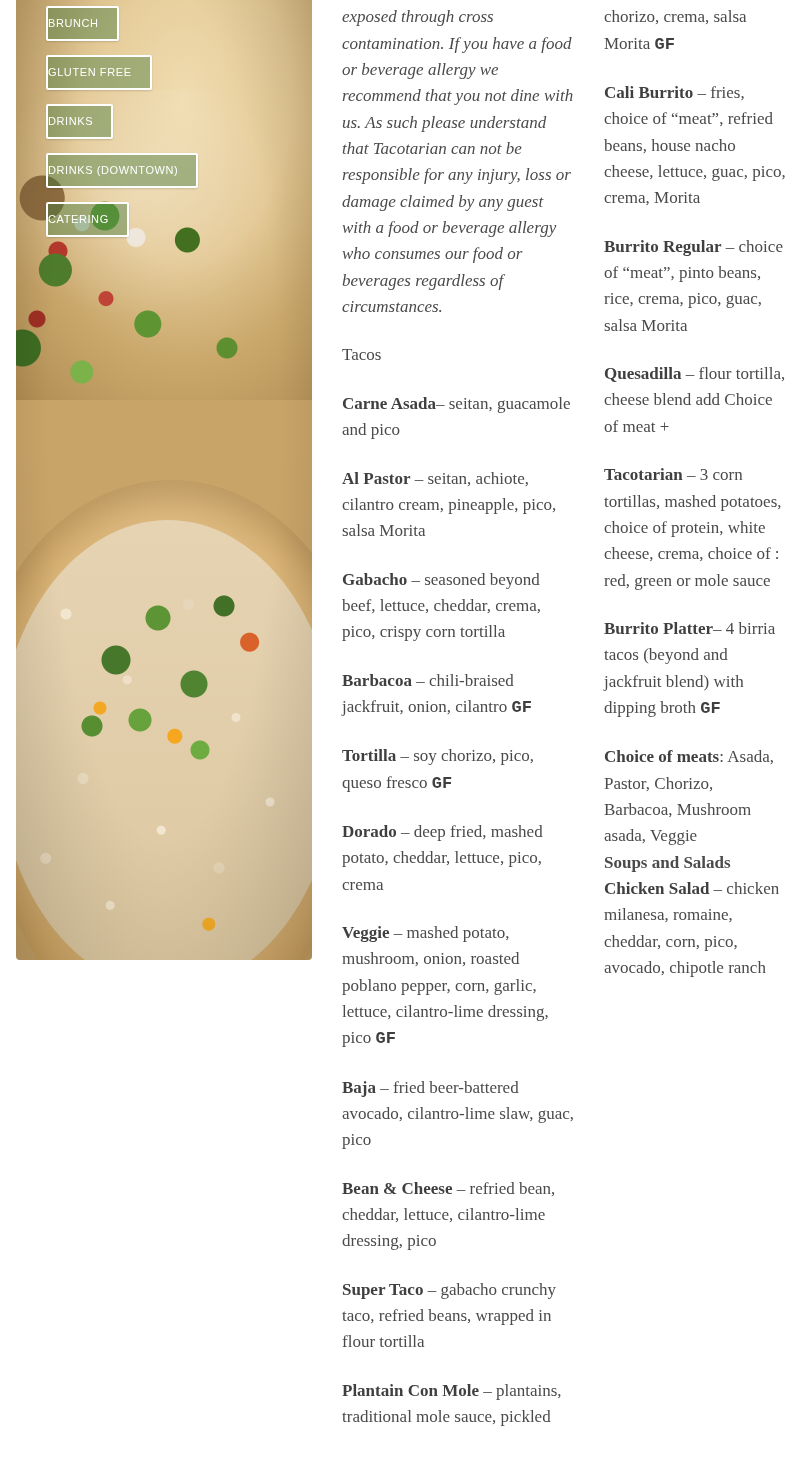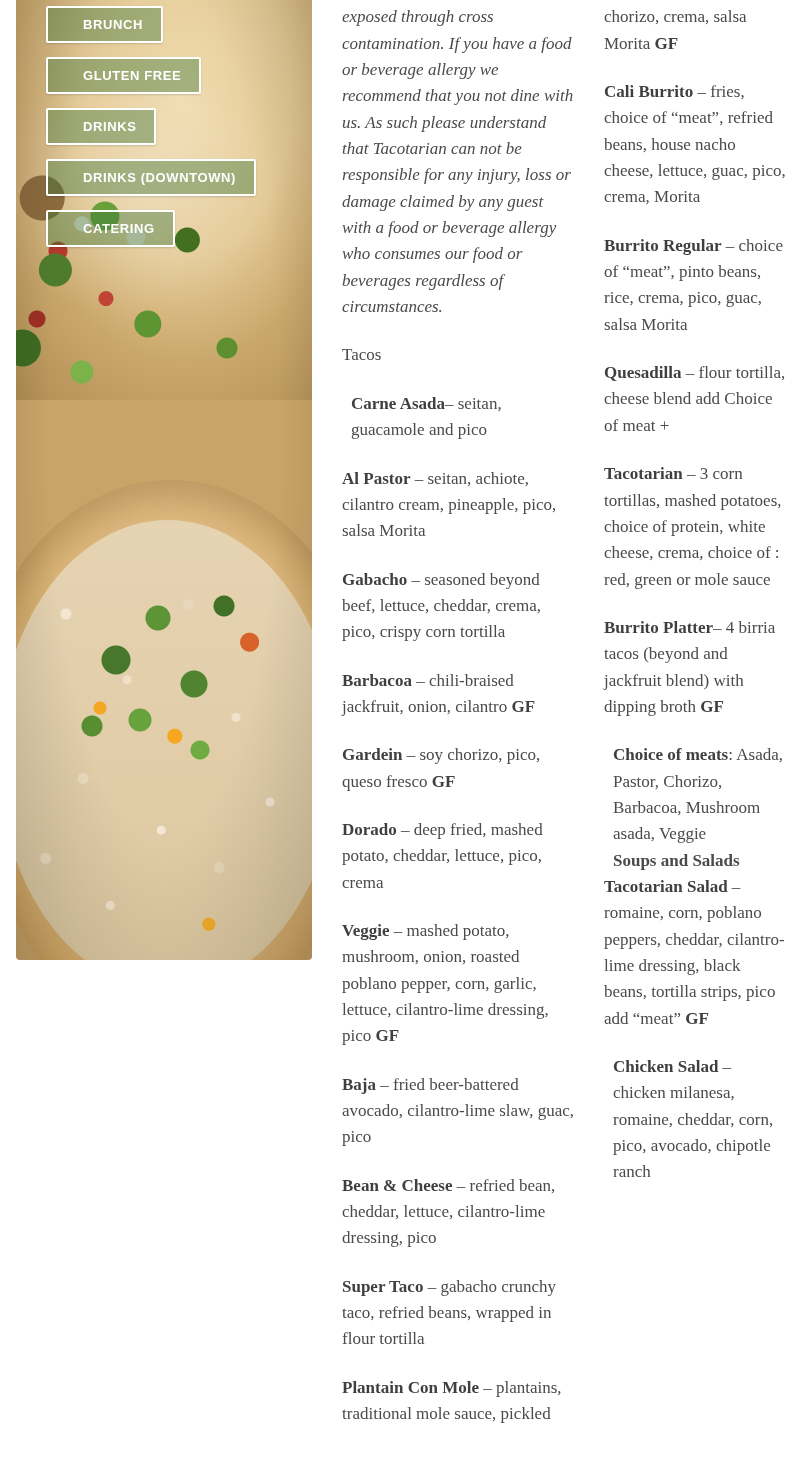--- a/index.html
+++ b/index.html
@@ -122,47 +122,47 @@
     align-items: flex-start;
     gap: 14px;
     z-index: 5;
   }
   .nav-btn {
     display: inline-block;
     border: 2px solid #ffffff;
     color: #ffffff;
     background: rgba(60, 120, 60, 0.42);
     font-family: "Liberation Sans", sans-serif;
-    font-size: 13px;
-    font-weight: 700;
+    font-size: 11px;
+    font-weight: 400;
     letter-spacing: .6px;
-    padding: 10px 18px 10px 35px;
+    padding: 10px 18px 10px 0;
     border-radius: 2px;
     white-space: nowrap;
     text-decoration: none;
     line-height: 1;
     cursor: pointer;
     box-shadow: 0 1px 2px rgba(0,0,0,.15);
   }
 
   
   .col {
     position: absolute;
     font-size: 17px;
     line-height: 1.55;
     color: #4a4a4a;
   }
   .col-mid { left: 342px; top: -22px; width: 234px; }
   .col-right { left: 604px; top: -22px; width: 182px; }
 
   .col p { margin: 0 0 22px 0; }
-  .col p.tight { margin-bottom: 0; margin-left: 9px; }
+  .col p.tight { margin-bottom: 0; }
   .col .ital { font-style: italic; }
   .item b { font-weight: 700; color: #3f3f3f; }
-  .gf { font-weight: 700; }
+  .gf { font-weight: 700; font-family: Liberation Mono, monospace; }
   .section-title {
     font-weight: 400;
     margin: 0 0 0 0;
   }
 </style>
 </head>
 <body>
 
 <div class="page">
 
@@ -199,21 +199,21 @@
     <p class="item">
       <b>Al Pastor</b> <span>– seitan, achiote, cilantro cream, pineapple, pico, salsa Morita</span>
     </p>
     <p class="item">
       <b>Gabacho</b> <span>– seasoned beyond beef, lettuce, cheddar, crema, pico, crispy corn tortilla</span>
     </p>
     <p class="item">
       <b>Barbacoa</b> <span>– chili-braised jackfruit, onion, cilantro </span> <b class="gf">GF</b>
     </p>
     <p class="item">
-      <b>Gardein</b> <span>– soy chorizo, pico, queso fresco </span> <b class="gf">GF</b>
+      <b>Tortilla</b> <span>– soy chorizo, pico, queso fresco </span> <b class="gf">GF</b>
     </p>
     <p class="item">
       <b>Dorado</b> <span>– deep fried, mashed potato, cheddar, lettuce, pico, crema</span>
     </p>
     <p class="item">
       <b>Veggie</b> <span>– mashed potato, mushroom, onion, roasted poblano pepper, corn, garlic, lettuce, cilantro-lime dressing, pico </span> <b class="gf">GF</b>
     </p>
     <p class="item">
       <b>Baja</b> <span>– fried beer-battered avocado, cilantro-lime slaw, guac, pico</span>
     </p>
@@ -250,21 +250,18 @@
     </p>
 
     <p class="item tight">
       <b>Choice of meats</b><span>: Asada, Pastor, Chorizo, Barbacoa, Mushroom asada, Veggie</span>
     </p>
 
     <p class="section-title tight">
       <b>Soups and Salads</b>
     </p>
 
-    <p class="item">
-      <b>Tacotarian Salad</b> <span>– romaine, corn, poblano peppers, cheddar, cilantro-lime dressing, black beans, tortilla strips, pico  add “meat” </span> <b class="gf">GF</b>
-    </p>
     <p class="item tight">
       <b>Chicken Salad</b> <span>– chicken milanesa, romaine, cheddar, corn, pico,</span> <span>avocado, chipotle ranch</span>
     </p>
   </div>
 
 </div>
 
 </body></html>

